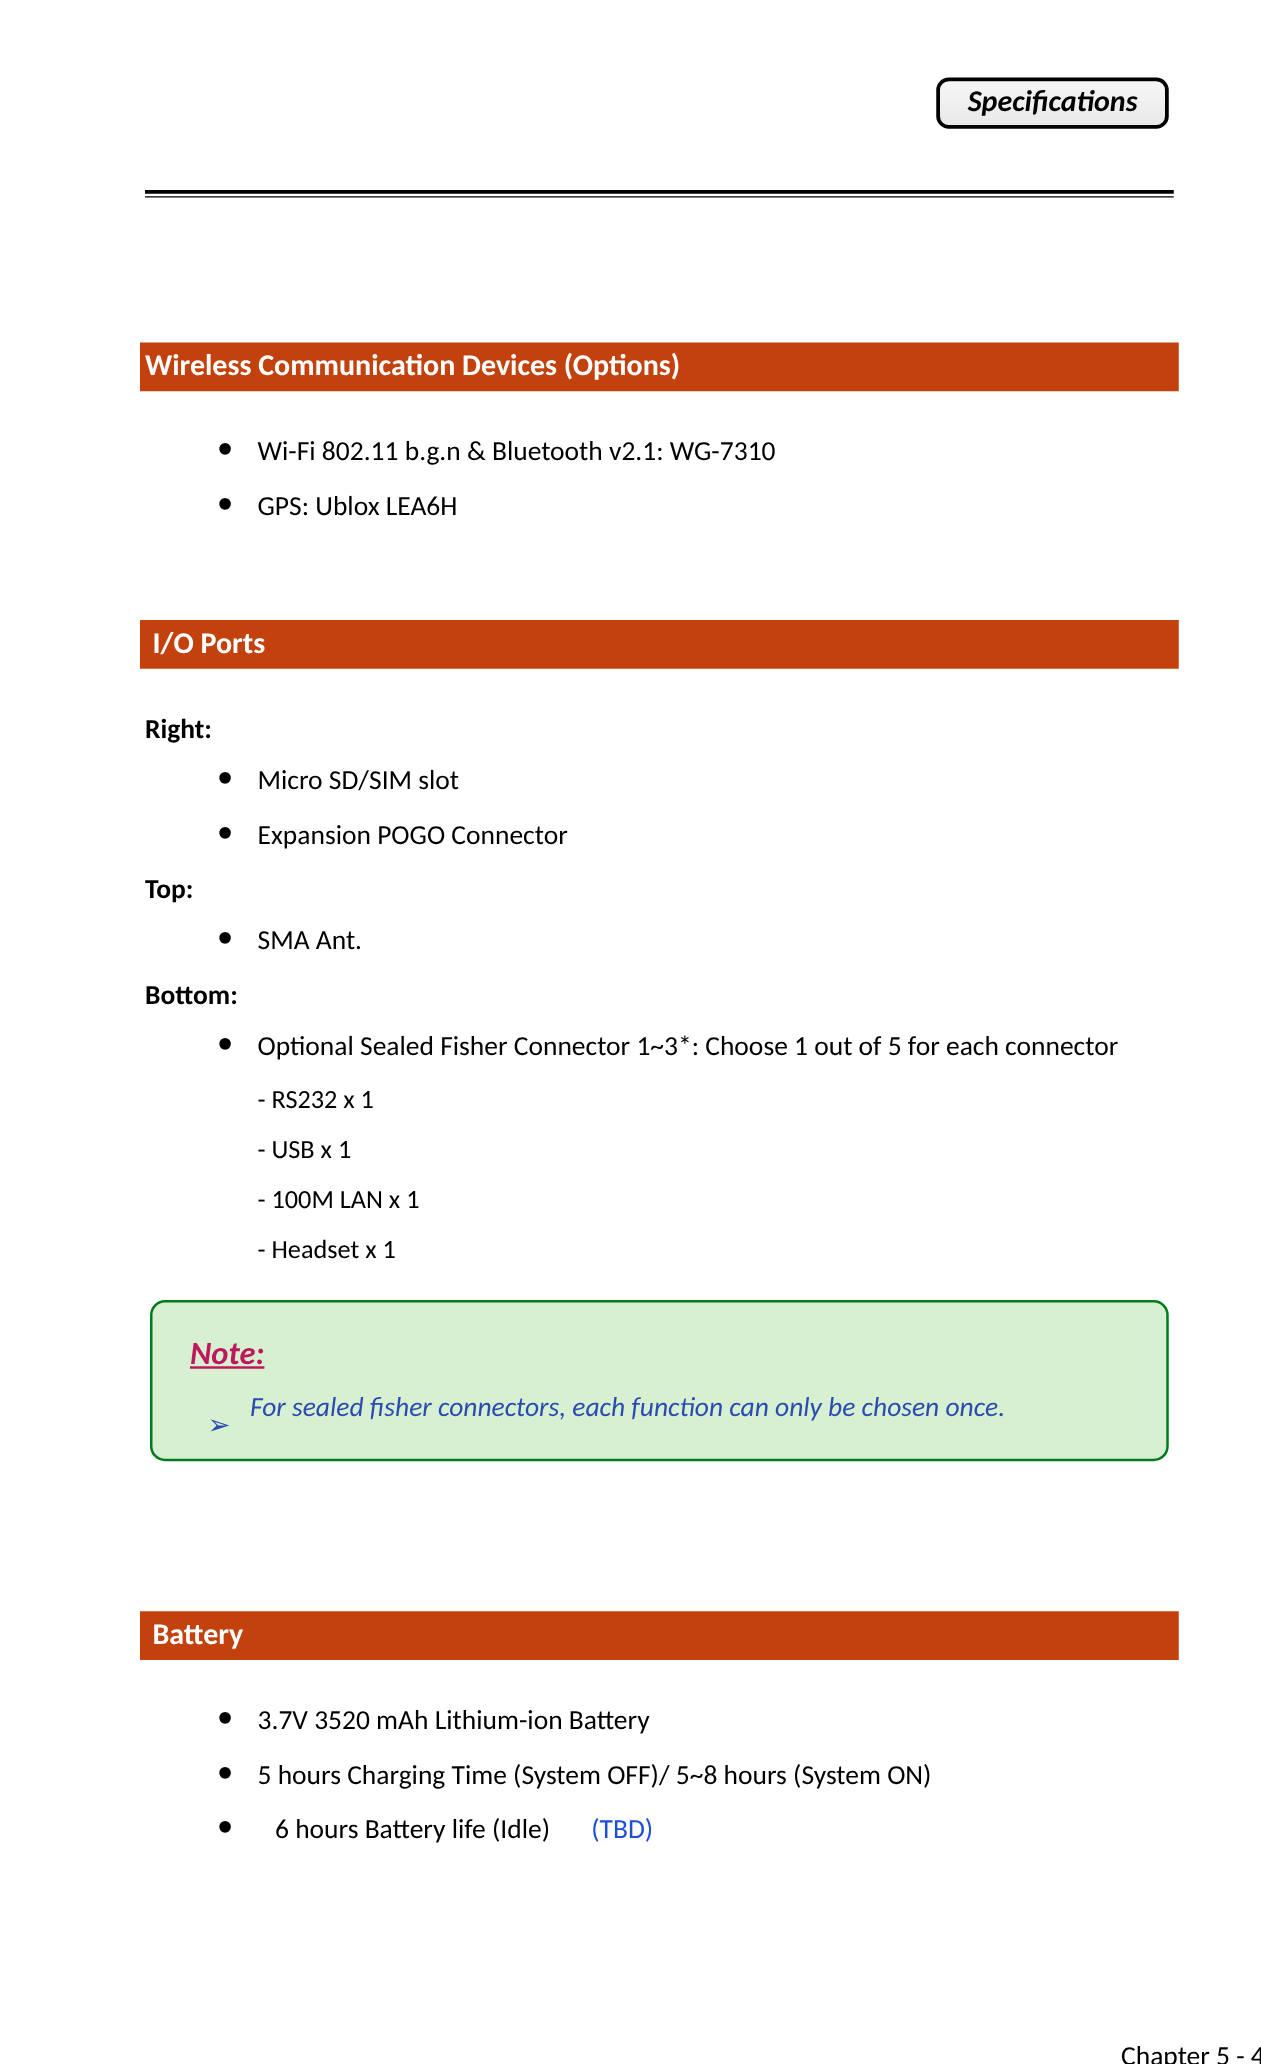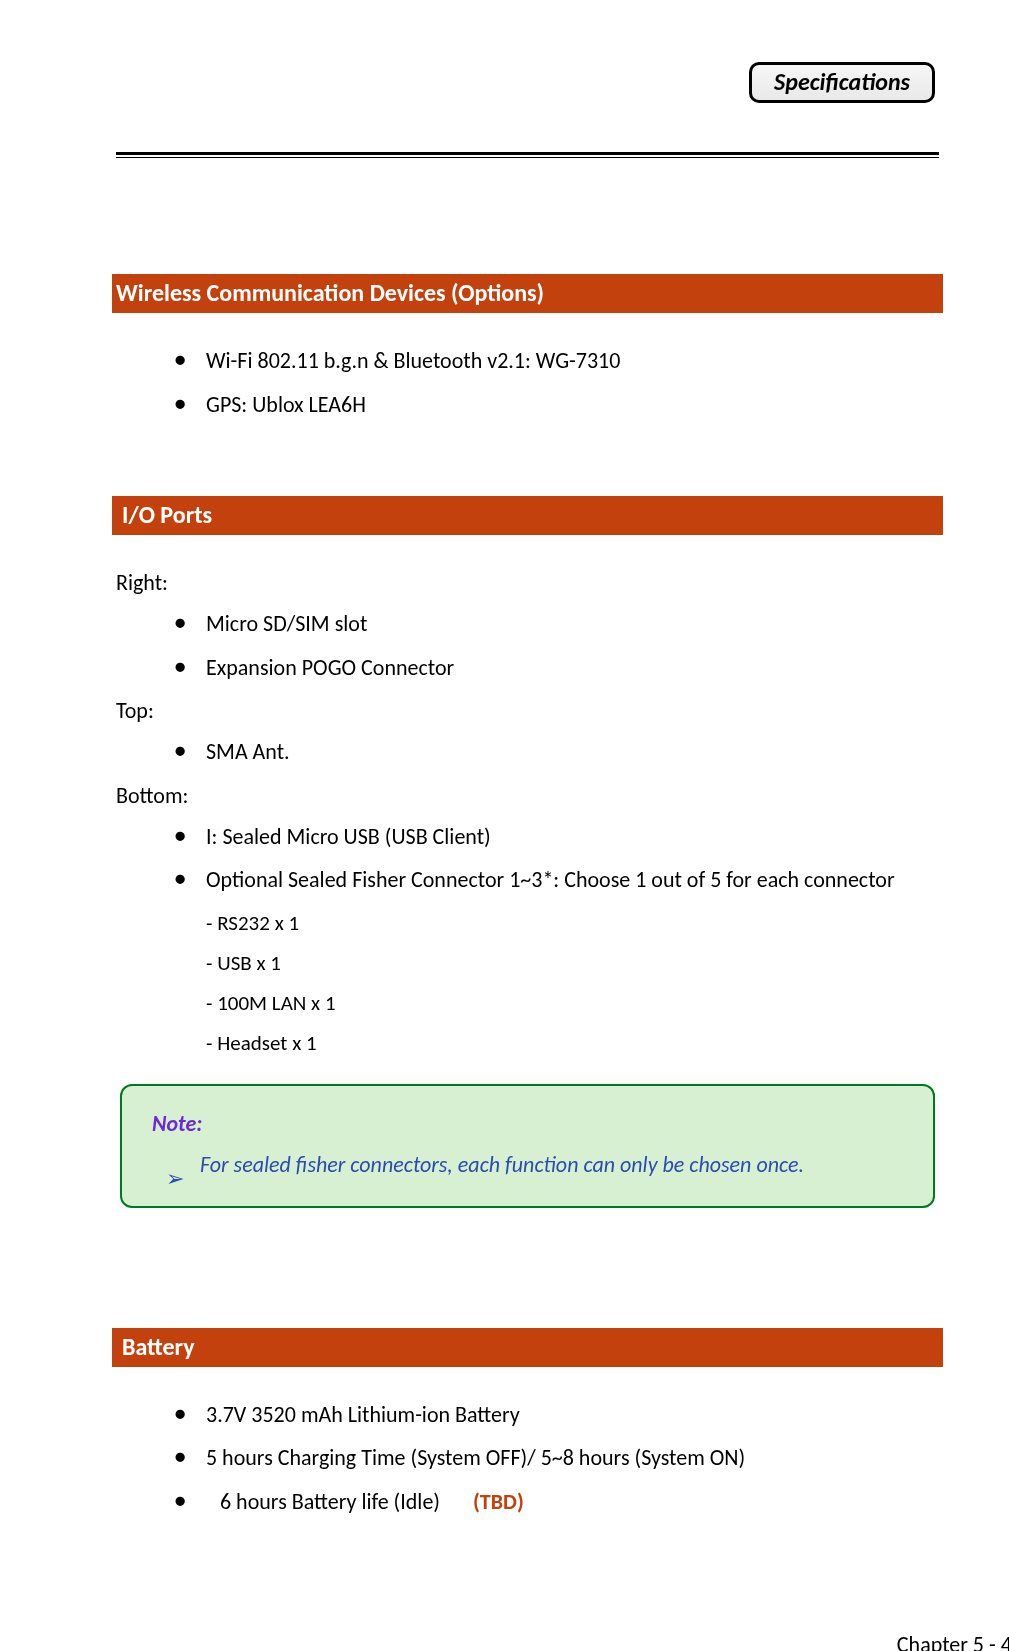--- a/index.html
+++ b/index.html
@@ -62,55 +62,57 @@
   ul.bullets > li::before {
     content: "\25CF";
     position: absolute;
     left: 0;
     top: 0;
     font-size: 20px;
   }
   .label-line {
     font-size: 22px;
     margin: 6px 0 14px 0;
+    font-weight: bold;
   }
   .sub-lines {
     padding-left: 62px;
     font-size: 21px;
   }
   .sub-lines div { margin-bottom: 6px; }
   .note-box {
     margin: 28px 4px 0 4px;
     border: 2px solid #007a1f;
     border-radius: 12px;
     background: #d8f0d2;
     padding: 10px 16px 14px 16px;
   }
   .note-title {
     font-style: italic;
     font-weight: 700;
-    color: #6d28d9;
-    font-size: 22px;
+    color: #be185d;
+    font-size: 26px;
     margin-bottom: 10px;
+    text-decoration: underline;
   }
   .note-line {
     font-style: italic;
     color: #2a4bb0;
     font-size: 22px;
     position: relative;
     padding-left: 34px;
   }
   .note-line .arrow {
     position: absolute;
     left: 0; top: 0;
     color: #2a4bb0;
     font-style: normal;
     font-size: 22px;
   }
-  .tbd { color: #c2410c; font-weight: 700; }
+  .tbd { color: #1d4ed8; font-weight: 400; }
   .footer {
     position: absolute;
     bottom: 7px;
     left: 0; right: 0;
     text-align: right;
     font-weight: 400;
     font-size: 22px;
   }
   .gap-lg { height: 48px; }
   .gap-md { height: 30px; }
@@ -142,21 +144,20 @@
       <li>Expansion POGO Connector</li>
     </ul>
 
     <div class="label-line">Top:</div>
     <ul class="bullets">
       <li>SMA Ant.</li>
     </ul>
 
     <div class="label-line">Bottom:</div>
     <ul class="bullets">
-      <li>I: Sealed Micro USB (USB Client)</li>
       <li>Optional Sealed Fisher Connector 1~3*: Choose 1 out of 5 for each connector</li>
     </ul>
     <div class="sub-lines">
       <div>- RS232 x 1</div>
       <div>- USB x 1</div>
       <div>- 100M LAN x 1</div>
       <div>- Headset x 1</div>
     </div>
 
     <div class="note-box">

